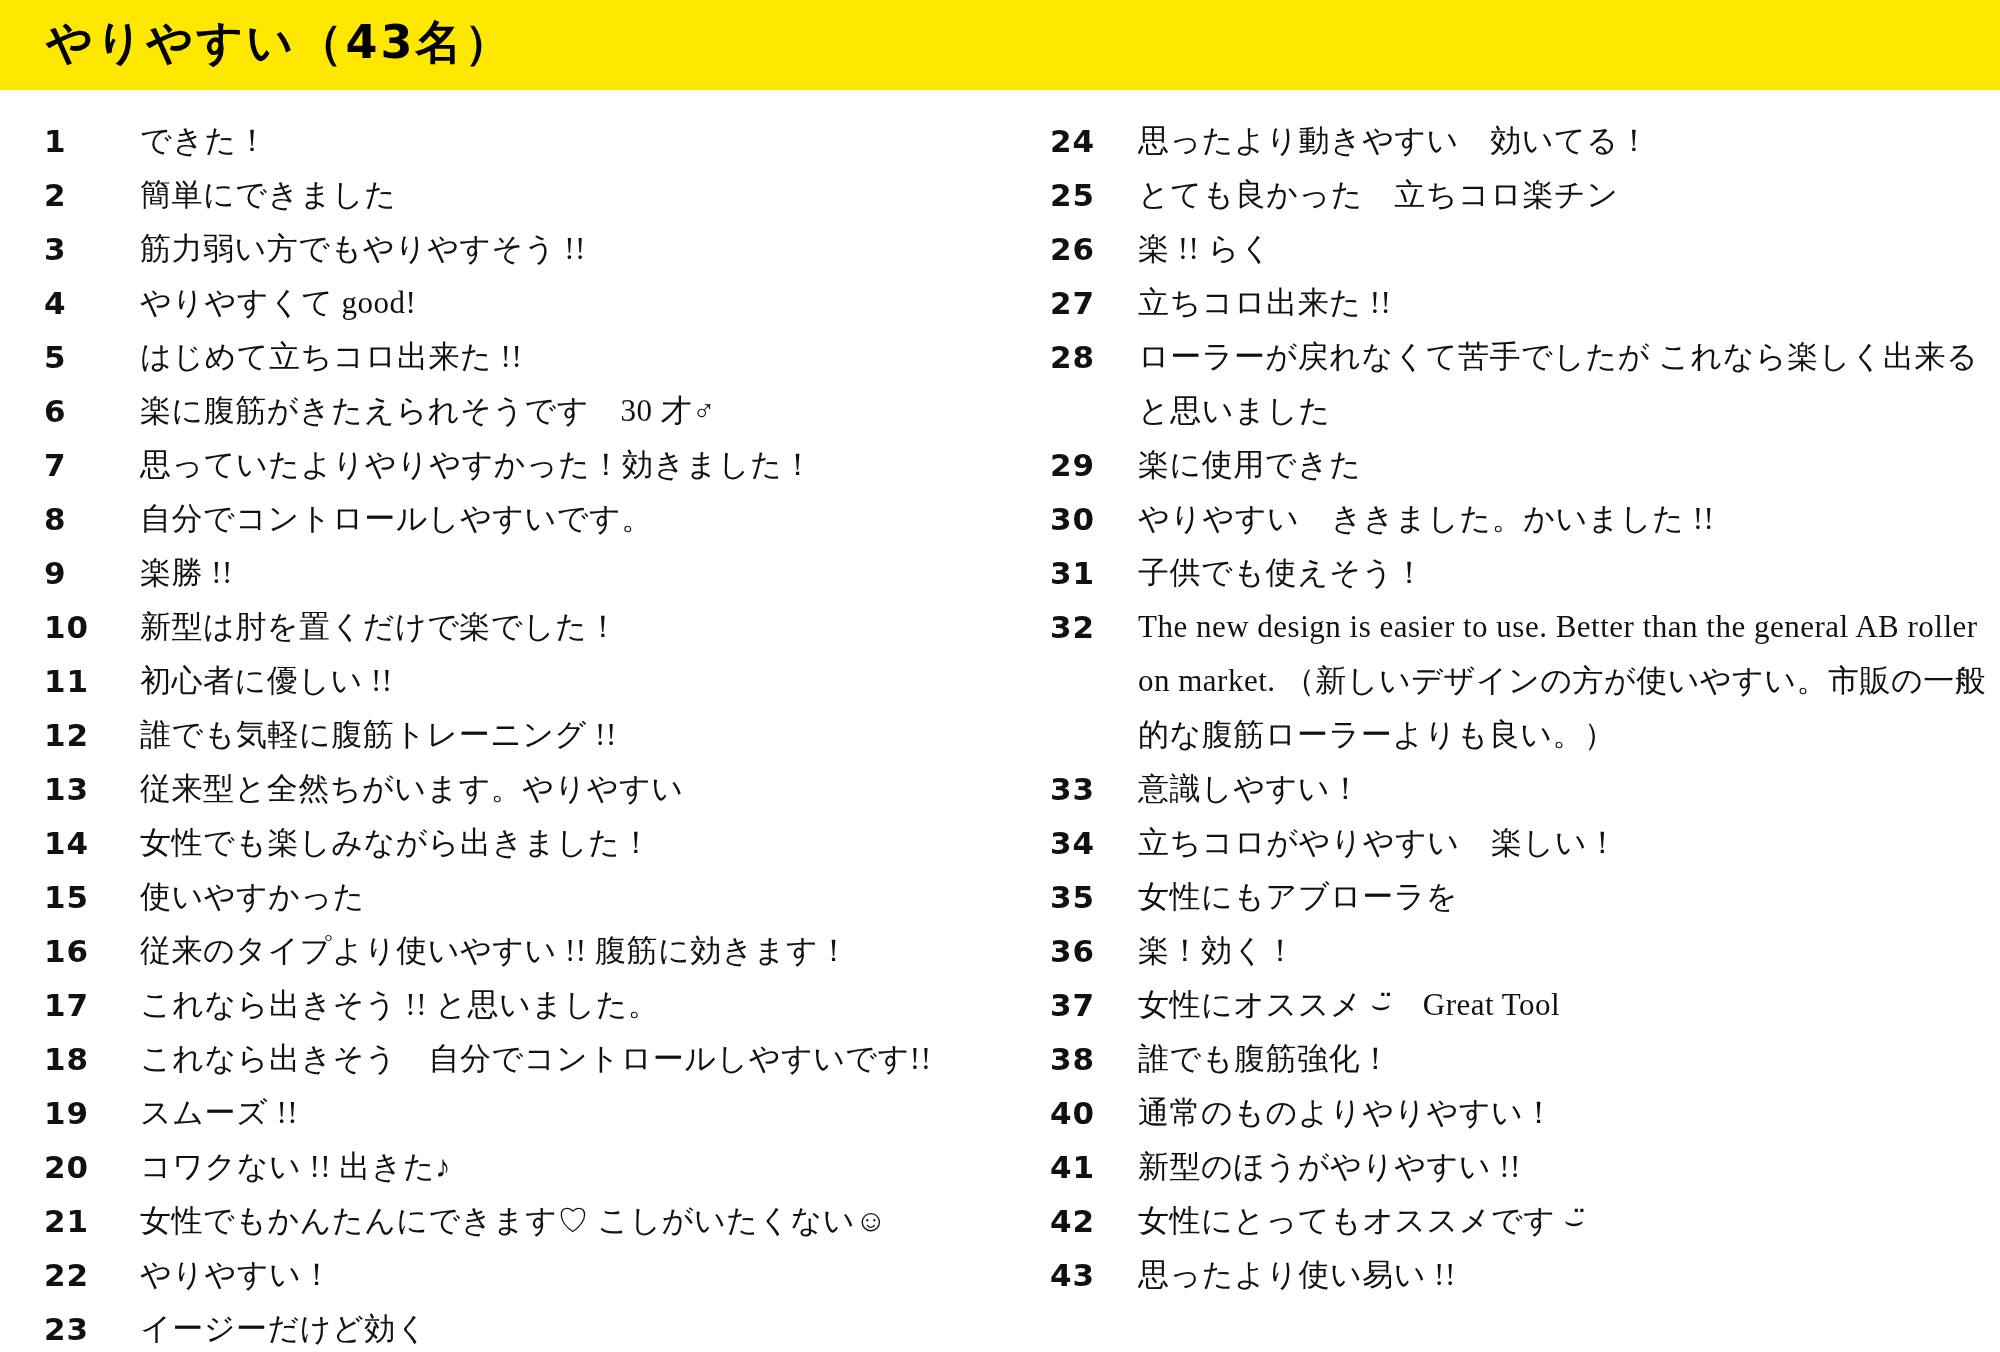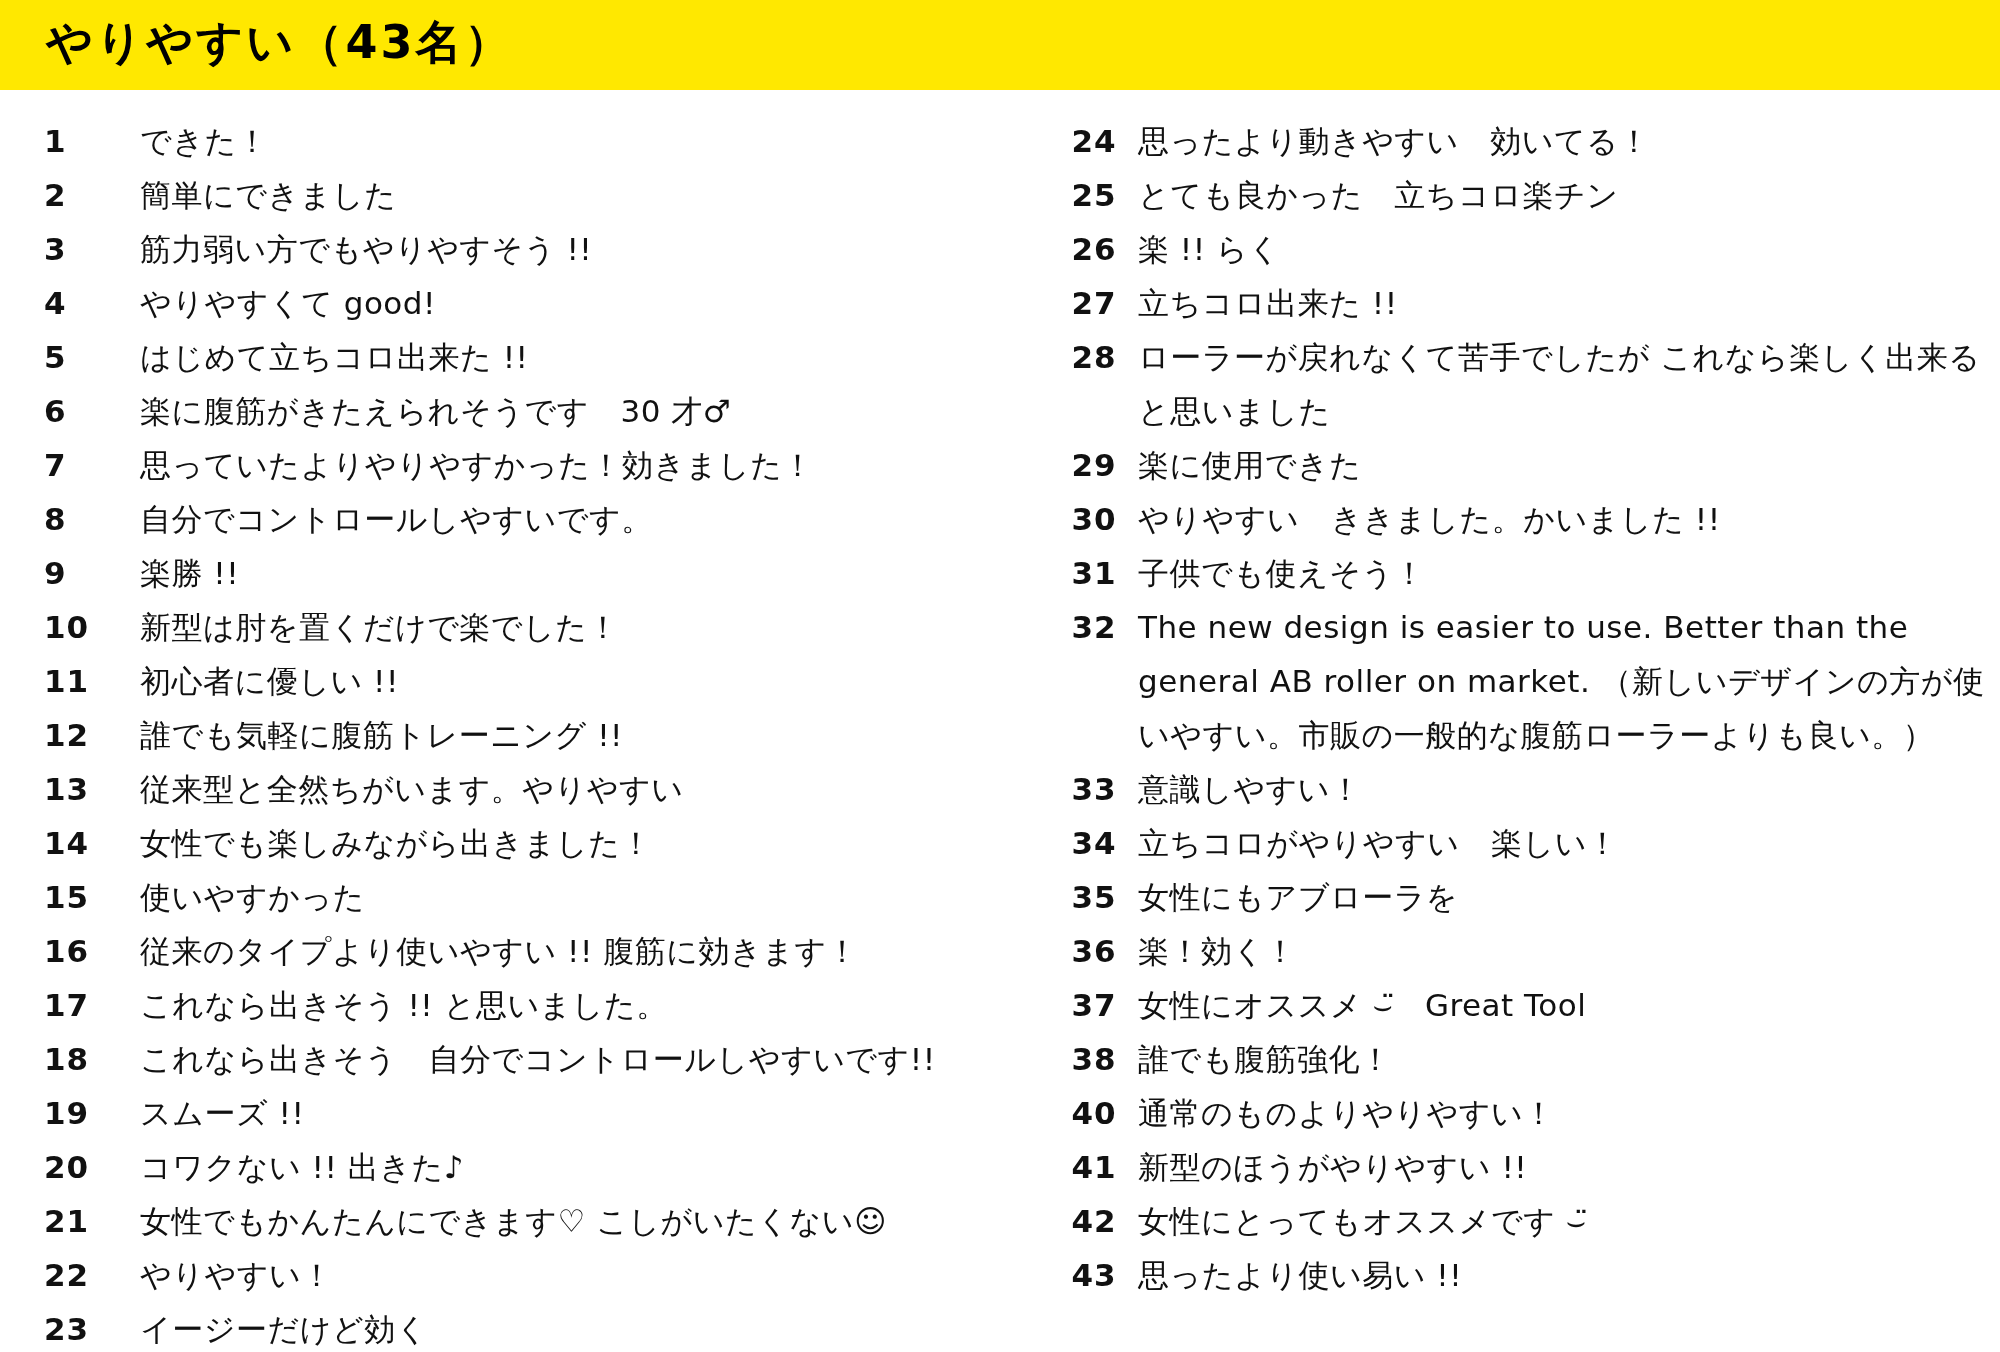--- a/index.html
+++ b/index.html
@@ -50,24 +50,25 @@
     align-items: flex-start;
     font-size: 31px;
     line-height: 54px;
   }
   .num {
     width: 96px;
     flex-shrink: 0;
     font-weight: bold;
     letter-spacing: 1px;
   }
-  .col-right .num { width: 88px; text-align: center; }
+  .col-right .num { width: 88px; }
   .text {
     flex: 1;
     letter-spacing: 0.5px;
+    font-family: Liberation Serif, serif;
   }
 </style>
 </head>
 <body>
 
 <div class="page">
   <header class="header-bar">
     <h1 class="page-title">やりやすい（43名）</h1>
   </header>
 

